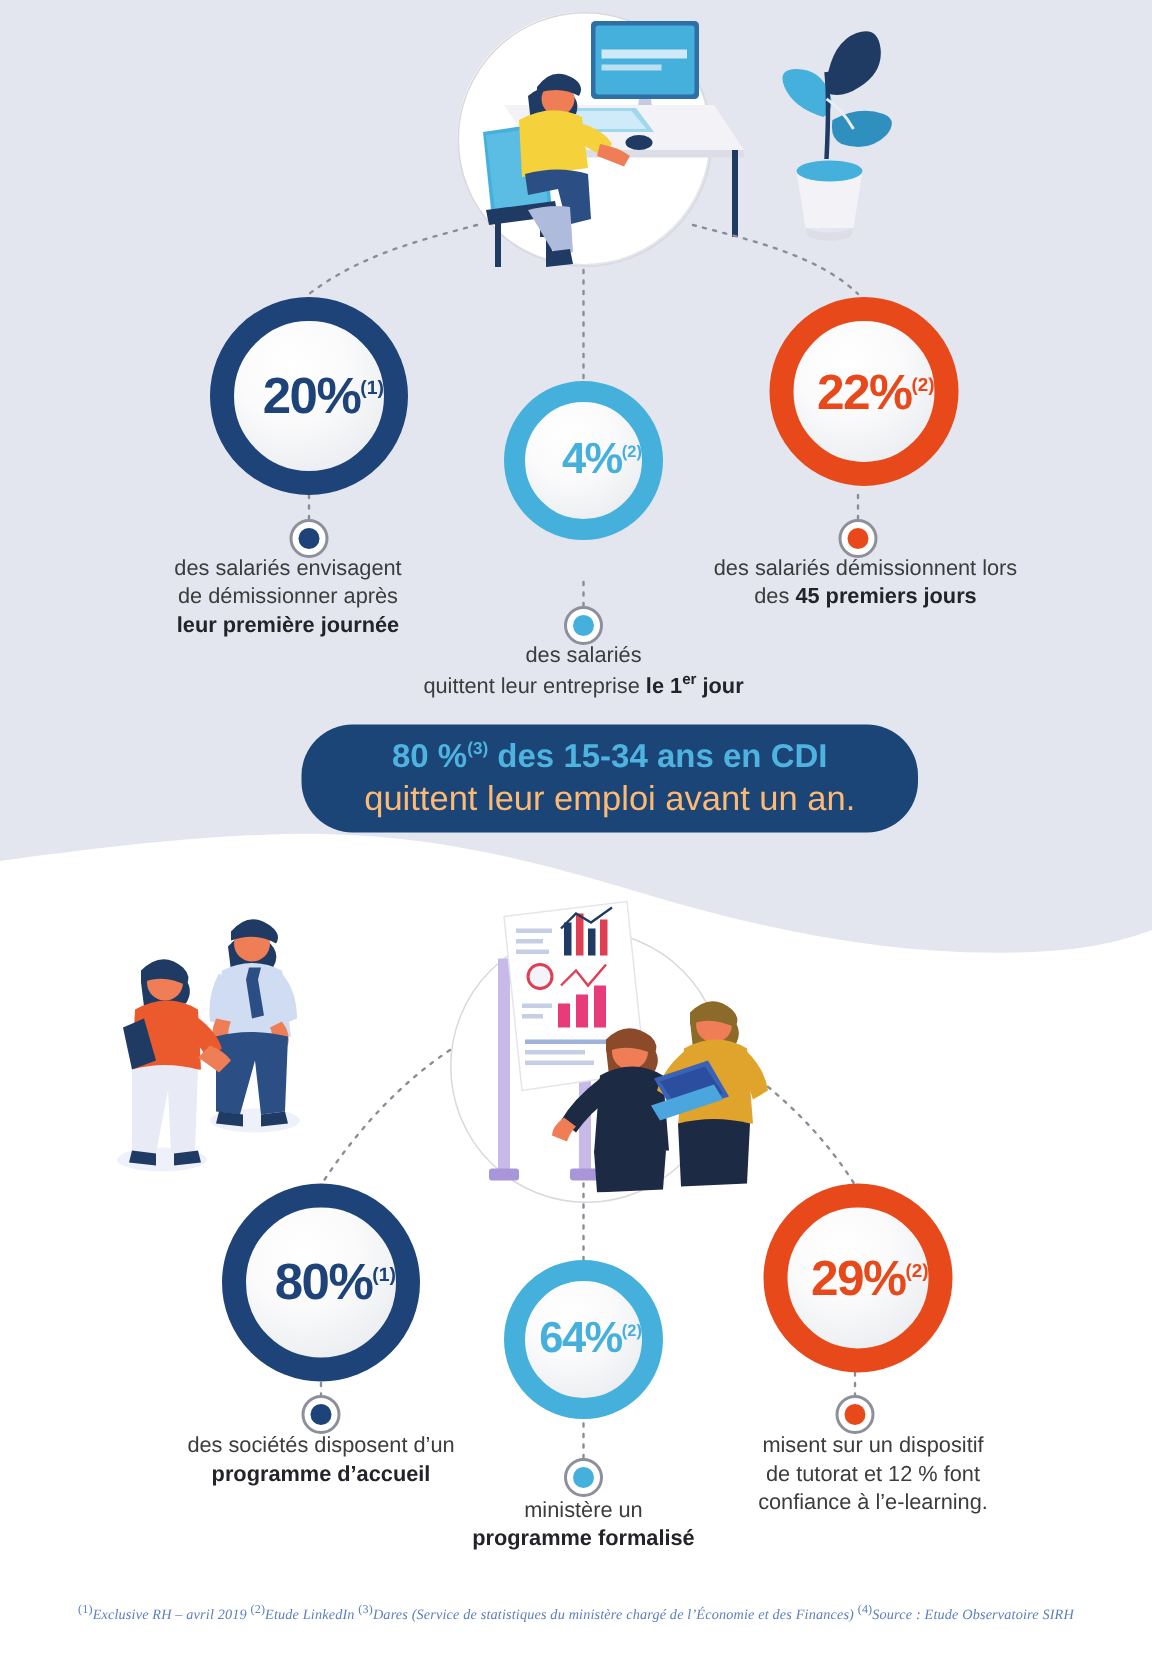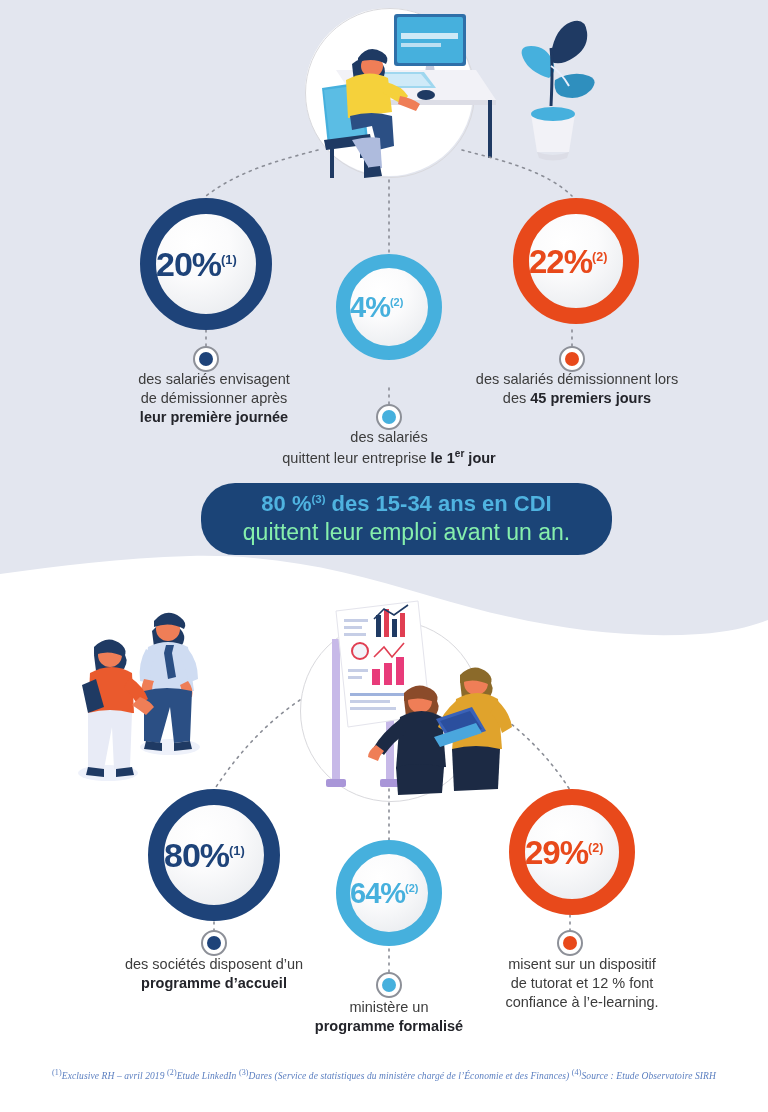--- a/index.html
+++ b/index.html
@@ -28,21 +28,21 @@
     position:absolute;border-radius:50%;
     background:radial-gradient(circle at 38% 30%,#ffffff 0%,#fbfbfc 38%,#eceef1 78%,#e2e4e9 100%);
     box-sizing:border-box;
   }
   .ring.navy{border:16px solid #1e4379;}
   .ring.blue{border:16px solid #46b0dd;}
   .ring.orange{border:16px solid #e8491b;}
   .ring.small{border-width:14px;}
   .ring .val{
     position:absolute;left:0;right:0;top:50%;transform:translateY(-50%);
-    text-align:left;font-weight:700;letter-spacing:-1px;line-height:1;
+    text-align:right;font-weight:700;letter-spacing:-1px;line-height:1;
     white-space:nowrap;
   }
   .val sup{font-size:.38em;font-weight:700;vertical-align:super;letter-spacing:0;}
   .navy .val{color:#1e4379;}
   .blue .val{color:#46b0dd;}
   .orange .val{color:#e8491b;}
 
   
   .marker{
     position:absolute;width:26px;height:26px;border-radius:50%;
@@ -61,21 +61,21 @@
   .caption b{font-weight:700;color:#23242a;}
 
   
   .banner{
     position:absolute;background:#1b4477;border-radius:34px;
     display:flex;flex-direction:column;align-items:center;justify-content:center;
     text-align:center;
   }
   .banner .l1{color:#4fb3e0;font-size:22px;font-weight:700;line-height:1.28;}
   .banner .l1 sup{font-size:.52em;vertical-align:super;}
-  .banner .l2{color:#86efac;font-size:23px;font-weight:400;line-height:1.28;}
+  .banner .l2{color:#fdba74;font-size:23px;font-weight:400;line-height:1.28;}
 
   
   .footer{
     position:absolute;left:0;right:0;top:1068px;text-align:center;
     color:#5b7fc0;font-size:9.5px;font-style:italic;letter-spacing:.1px;font-family:Liberation Serif, serif;
   }
   .footer sup{font-size:.85em;font-style:normal;}
 </style>
 </head>
 <body>
@@ -159,21 +159,21 @@
     </g>
   </svg>
 
   <div class="stat">
     <div class="ring navy" style="left:140px;top:198px;width:132px;height:132px;">
       <div class="val" style="font-size:34px;">20%<sup>(1)</sup></div>
     </div>
     <div class="marker navy" style="left:193px;top:346px;">
         <i></i>
       </div>
-    <div class="caption" style="left:94px;top:370px;width:240px;">
+    <div class="caption" style="left:72px;top:370px;width:240px;">
       <span>des salariés envisagent</span><br>
       <span>de démissionner après</span><br>
       <b>leur première journée</b>
     </div>
   </div>
 
   <div class="stat">
     <div class="ring blue small" style="left:336px;top:254px;width:106px;height:106px;">
       <div class="val" style="font-size:29px;">4%<sup>(2)</sup></div>
     </div>

